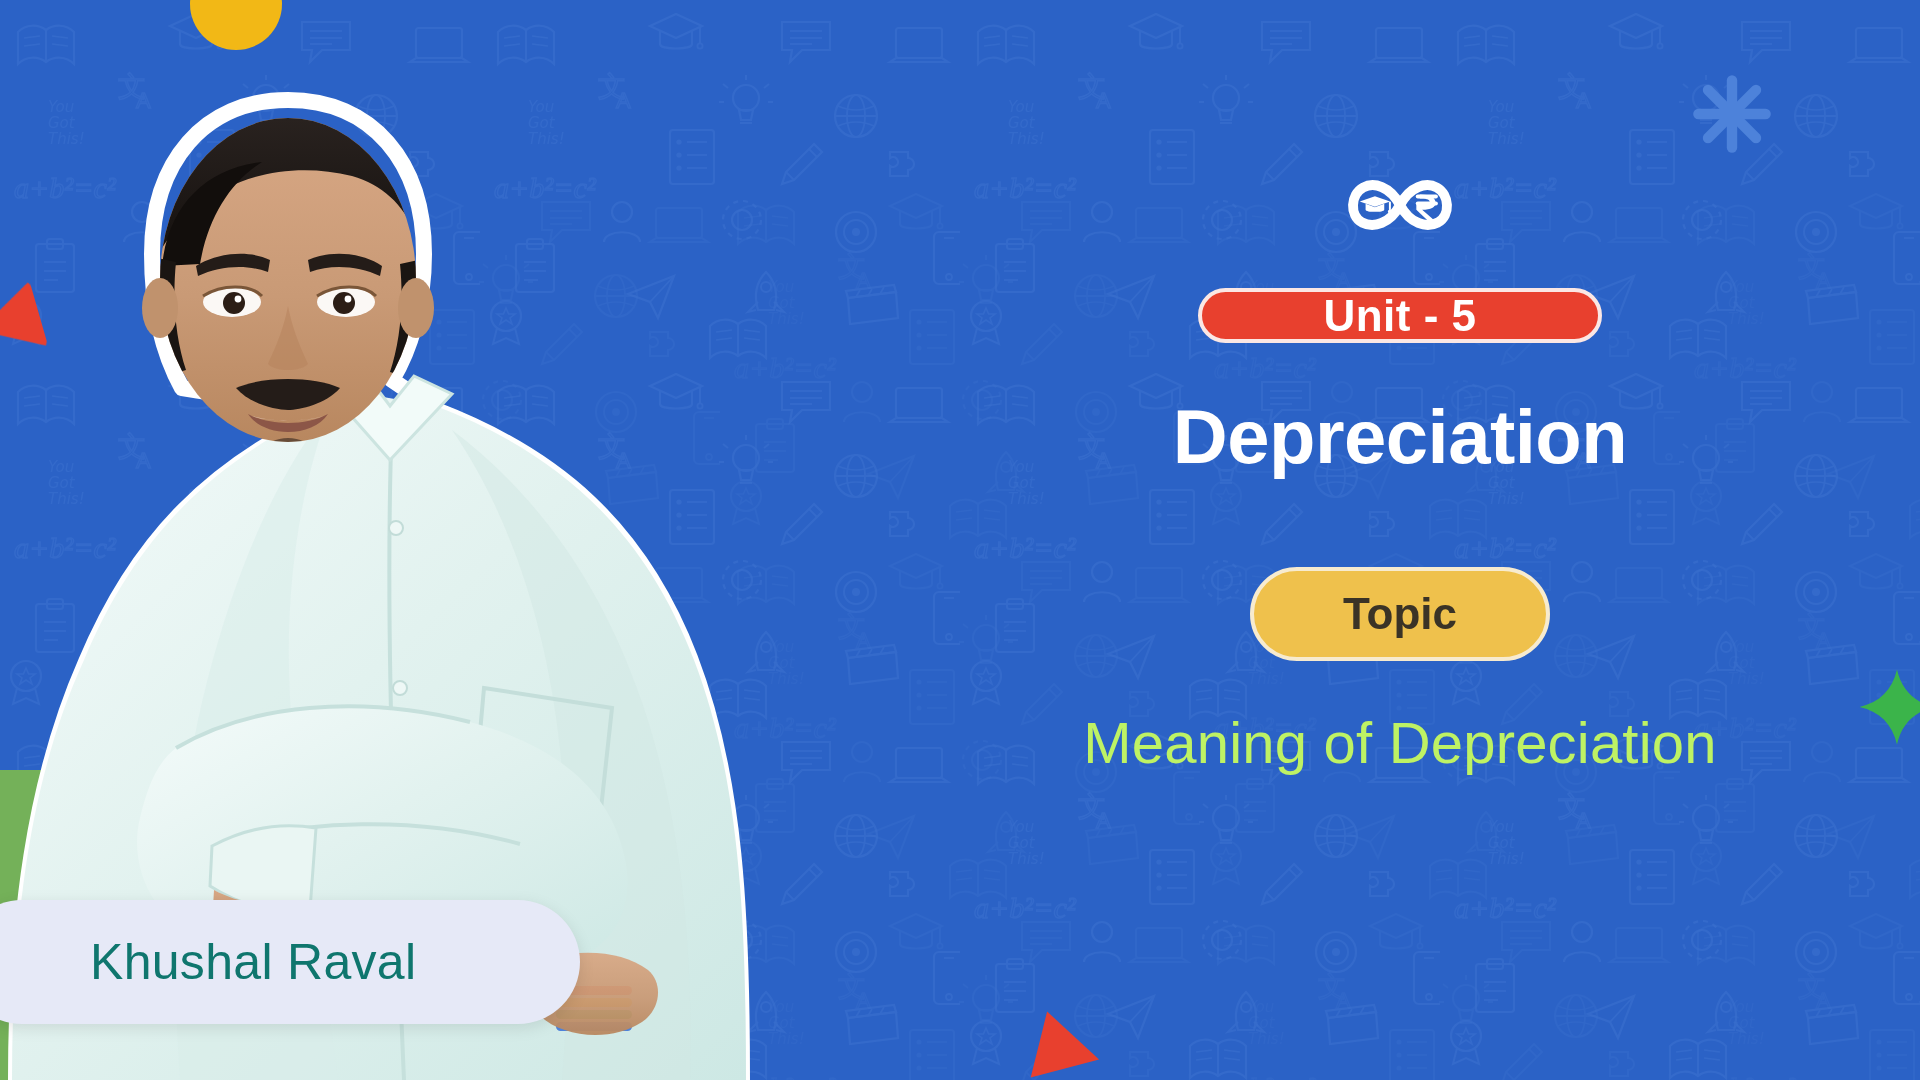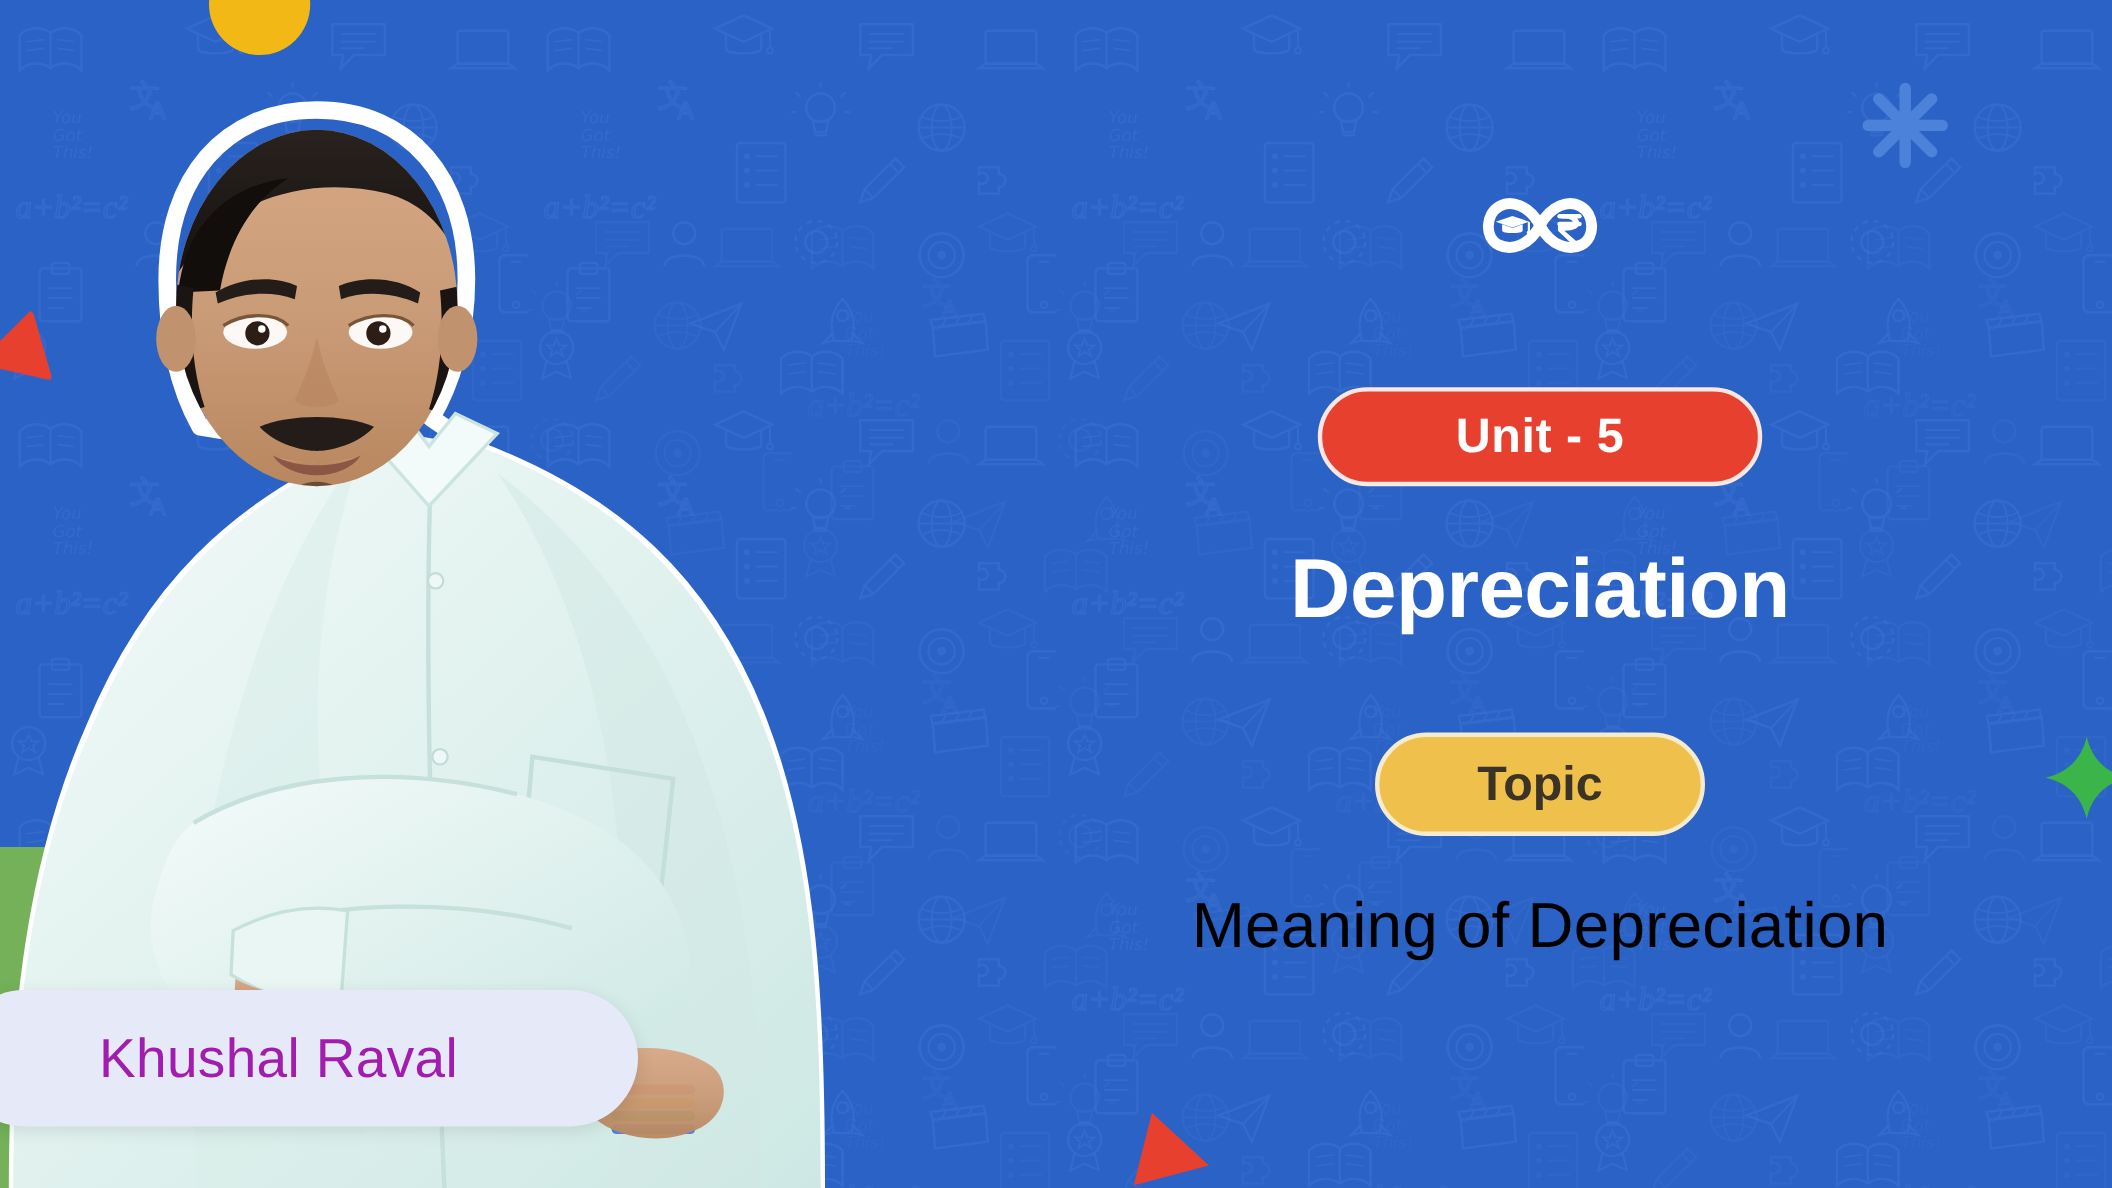--- a/index.html
+++ b/index.html
@@ -83,21 +83,21 @@
     left:-40px; top:900px;
     width:620px; height:124px;
     background:#E6E9F7;
     border-radius:62px;
     display:flex;
     align-items:center;
     padding-left:130px;
     box-shadow:0 4px 16px rgba(0,0,0,.10);
   }
   .name-plate .name-text{
-    color:#a21caf;
+    color:#0f766e;
     font-size:50px;
     font-weight:400;
     letter-spacing:.3px;
     white-space:nowrap;
   }
 
   
   .content{
     position:absolute;
     left:880px; top:0;
@@ -130,23 +130,23 @@
 
   .pill{
     display:inline-flex;
     align-items:center;
     justify-content:center;
     white-space:nowrap;
     border-radius:999px;
   }
 
   .pill-unit{
-    margin-top:110px;
+    margin-top:46px;
     min-width:404px;
-    height:90px;
+    height:55px;
     background:#E8402E;
     border:4px solid #FBE7E4;
     color:#FFFFFF;
     font-size:44px;
     font-weight:700;
     letter-spacing:.5px;
     padding:0 56px;
   }
 
   .unit-title{
@@ -167,21 +167,21 @@
     background:#EFC14C;
     border:4px solid #F7EBCF;
     color:#3A3326;
     font-size:44px;
     font-weight:700;
     padding:0 56px;
   }
 
   .topic-title{
     margin-top:50px;
-    color:#000000;
+    color:#bef264;
     font-size:58px;
     font-weight:400;
     letter-spacing:.2px;
     text-align:center;
     line-height:1.1;
     white-space:nowrap;
   }
 </style>
 </head>
 <body>

